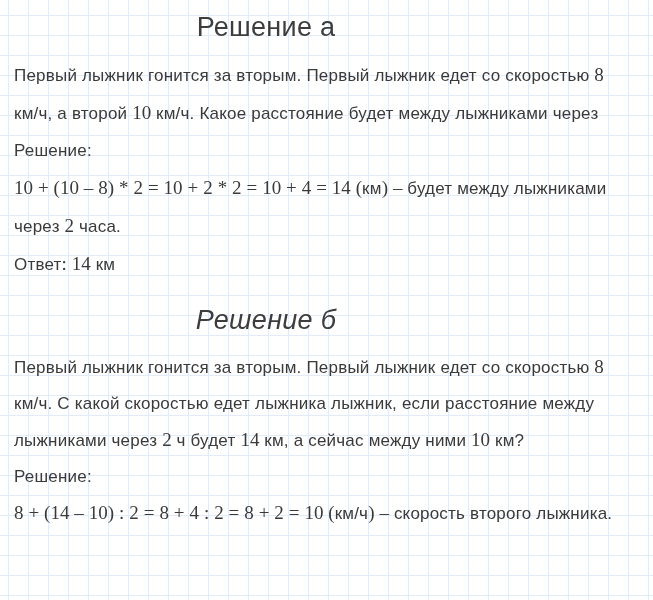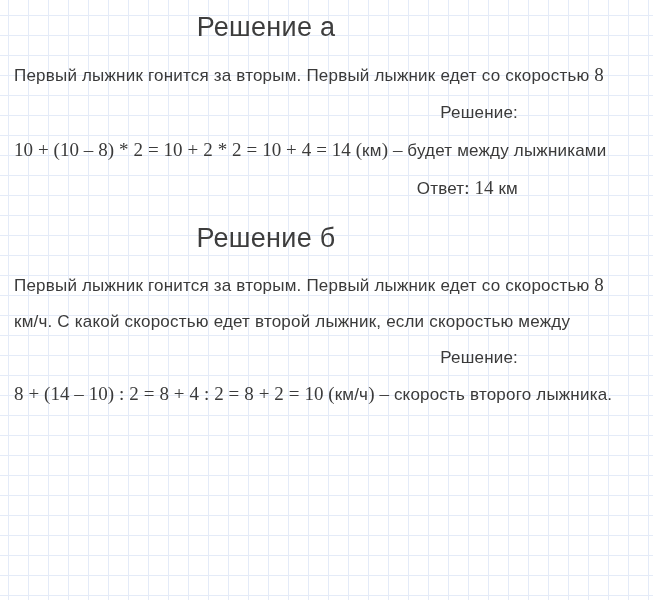--- a/index.html
+++ b/index.html
@@ -27,54 +27,57 @@
   .section-title {
     margin: 0 0 12px 0;
     font-size: 27px;
     line-height: 34px;
     font-weight: 400;
     text-align: center;
     color: var(--title, #3d3d3d);
     letter-spacing: 0.3px;
   }
   .sec-b .section-title {
-    margin-top: 14px;
+    margin-top: 20px;
+    font-style: italic;
   }
   .line {
     font-size: 17px;
     line-height: 37px;
     letter-spacing: 0.2px;
     white-space: nowrap;
     color: var(--text, #3a3a3a);
-    text-align: right;
   }
   .sec-b .line {
     line-height: 36px;
   }
   
   .serif {
     font-family: "Liberation Serif", serif;
     font-size: 19px;
     letter-spacing: 0;
   }
 </style>
 </head>
 <body>
 
 <main class="page">
 
   <section class="sec-a">
     <h2 class="section-title">Решение а</h2>
     <div class="line">Первый лыжник гонится за вторым. Первый лыжник едет со скоростью <span class="serif">8</span></div>
+    <div class="line">км/ч, а второй <span class="serif">10</span> км/ч. Какое расстояние будет между лыжниками через</div>
     <div class="line">Решение:</div>
     <div class="line"><span class="serif">10</span> <span class="serif">+</span> <span class="serif">(10</span> <span class="serif">–</span> <span class="serif">8)</span> <span class="serif">*</span> <span class="serif">2</span> <span class="serif">=</span> <span class="serif">10</span> <span class="serif">+</span> <span class="serif">2</span> <span class="serif">*</span> <span class="serif">2</span> <span class="serif">=</span> <span class="serif">10</span> <span class="serif">+</span> <span class="serif">4</span> <span class="serif">=</span> <span class="serif">14</span> <span class="serif">(</span>км<span class="serif">)</span> <span class="serif">–</span> будет между лыжниками</div>
+    <div class="line">через <span class="serif">2</span> часа.</div>
     <div class="line">Ответ<span class="serif">:</span> <span class="serif">14</span> км</div>
   </section>
 
   <section class="sec-b">
     <h2 class="section-title">Решение б</h2>
     <div class="line">Первый лыжник гонится за вторым. Первый лыжник едет со скоростью <span class="serif">8</span></div>
-    <div class="line">км/ч. С какой скоростью едет второй лыжник, если скоростью между</div>
+    <div class="line">км/ч. С какой скоростью едет лыжника лыжник, если расстояние между</div>
+    <div class="line">лыжниками через <span class="serif">2</span> ч будет <span class="serif">14</span> км, а сейчас между ними <span class="serif">10</span> км?</div>
     <div class="line">Решение:</div>
     <div class="line"><span class="serif">8</span> <span class="serif">+</span> <span class="serif">(14</span> <span class="serif">–</span> <span class="serif">10)</span> <span class="serif">:</span> <span class="serif">2</span> <span class="serif">=</span> <span class="serif">8</span> <span class="serif">+</span> <span class="serif">4</span> <span class="serif">:</span> <span class="serif">2</span> <span class="serif">=</span> <span class="serif">8</span> <span class="serif">+</span> <span class="serif">2</span> <span class="serif">=</span> <span class="serif">10</span> <span class="serif">(</span>км/ч<span class="serif">)</span> <span class="serif">–</span> скорость второго лыжника.</div>
   </section>
 
 </main>
 
 </body></html>

